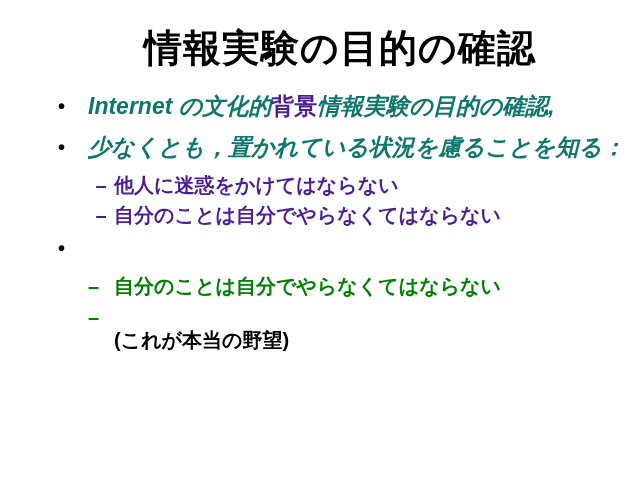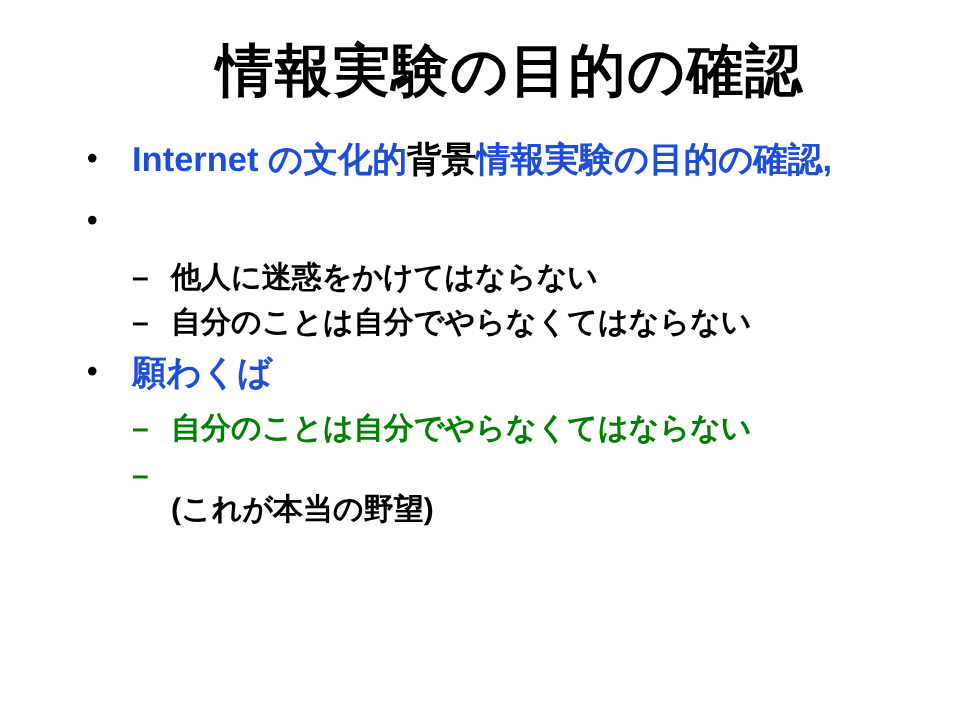--- a/index.html
+++ b/index.html
@@ -57,57 +57,57 @@
     margin-bottom: 7px;
     margin-left: 68px;
   }
   li.l2 .marker {
     width: 26px;
     flex: 0 0 26px;
   }
   li.l2 .text {
     max-width: 505px;
   }
-  .red   { color: #000000; }
+  .red   { color: #4c1d95; text-align: center; }
   .green { color: #008000; }
-  .black { color: #1d4ed8; }
+  .black { color: #0f766e; font-style: italic; }
   .text  { display: inline-block; }
   .note  { color: #000000; margin-top: 48px; }
 </style>
 </head>
 <body>
 
 <div class="slide">
 
   <h1 class="slide-title">情報実験の目的の確認</h1>
 
   <ul class="bullets">
 
     <li class="l1">
       <span class="marker">•</span>
       <span class="text"><span class="black">Internet の文化的</span><span class="red">背景</span><span class="black">情報実験の目的の確認,</span></span>
     </li>
 
     <li class="l1">
       <span class="marker">•</span>
+      <span class="text black">少なくとも，置かれている状況を慮ることを知る：</span>
     </li>
 
     <li class="l2 red">
       <span class="marker">–</span>
       <span class="text">他人に迷惑をかけてはならない</span>
     </li>
 
     <li class="l2 red">
       <span class="marker">–</span>
       <span class="text">自分のことは自分でやらなくてはならない</span>
     </li>
 
     <li class="l1">
       <span class="marker">•</span>
-      <span class="text black">願わくば</span>
     </li>
 
     <li class="l2 green">
       <span class="marker">–</span>
       <span class="text">自分のことは自分でやらなくてはならない</span>
     </li>
 
     <li class="l2 green">
       <span class="marker">–</span>
       <span class="text"><br>

